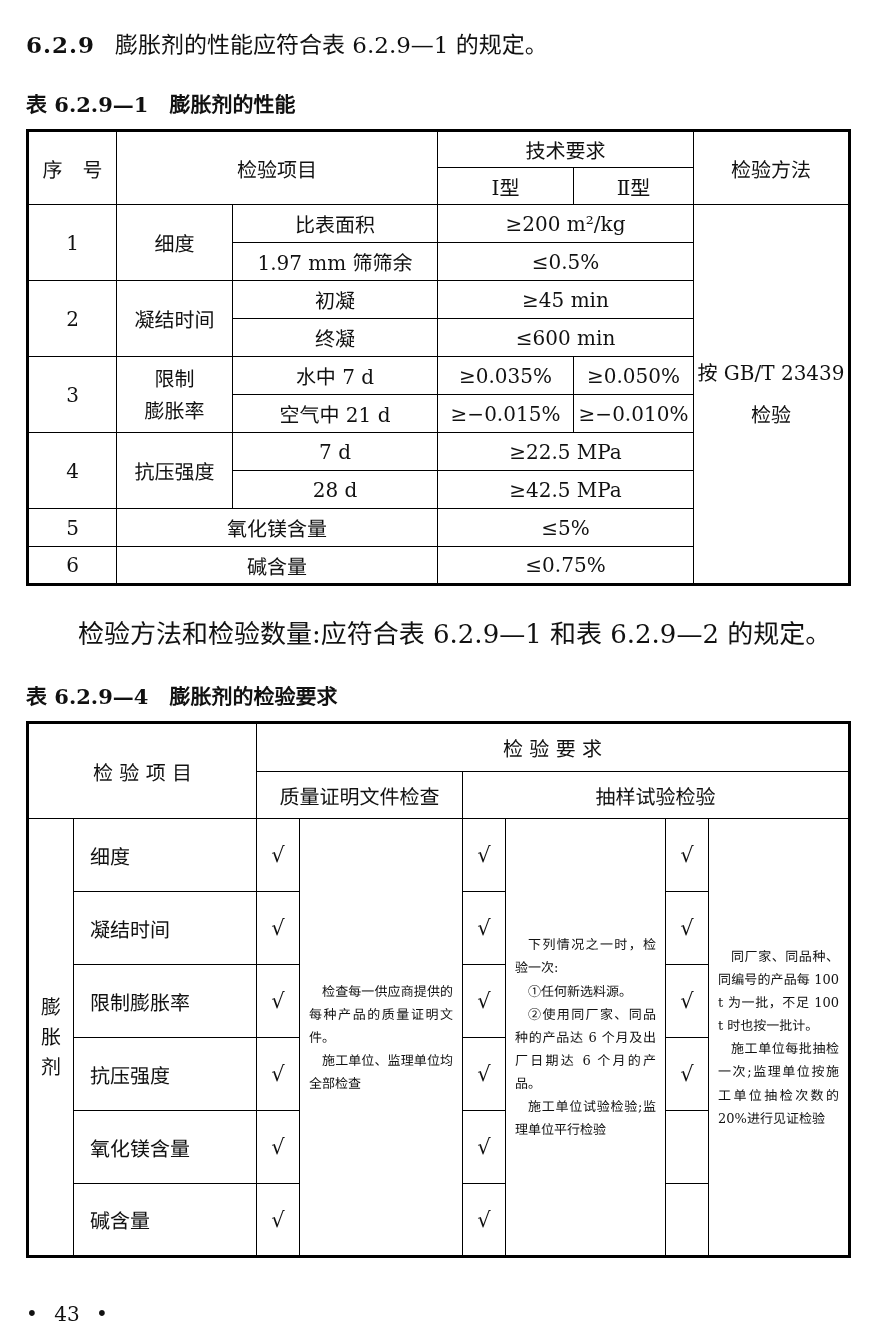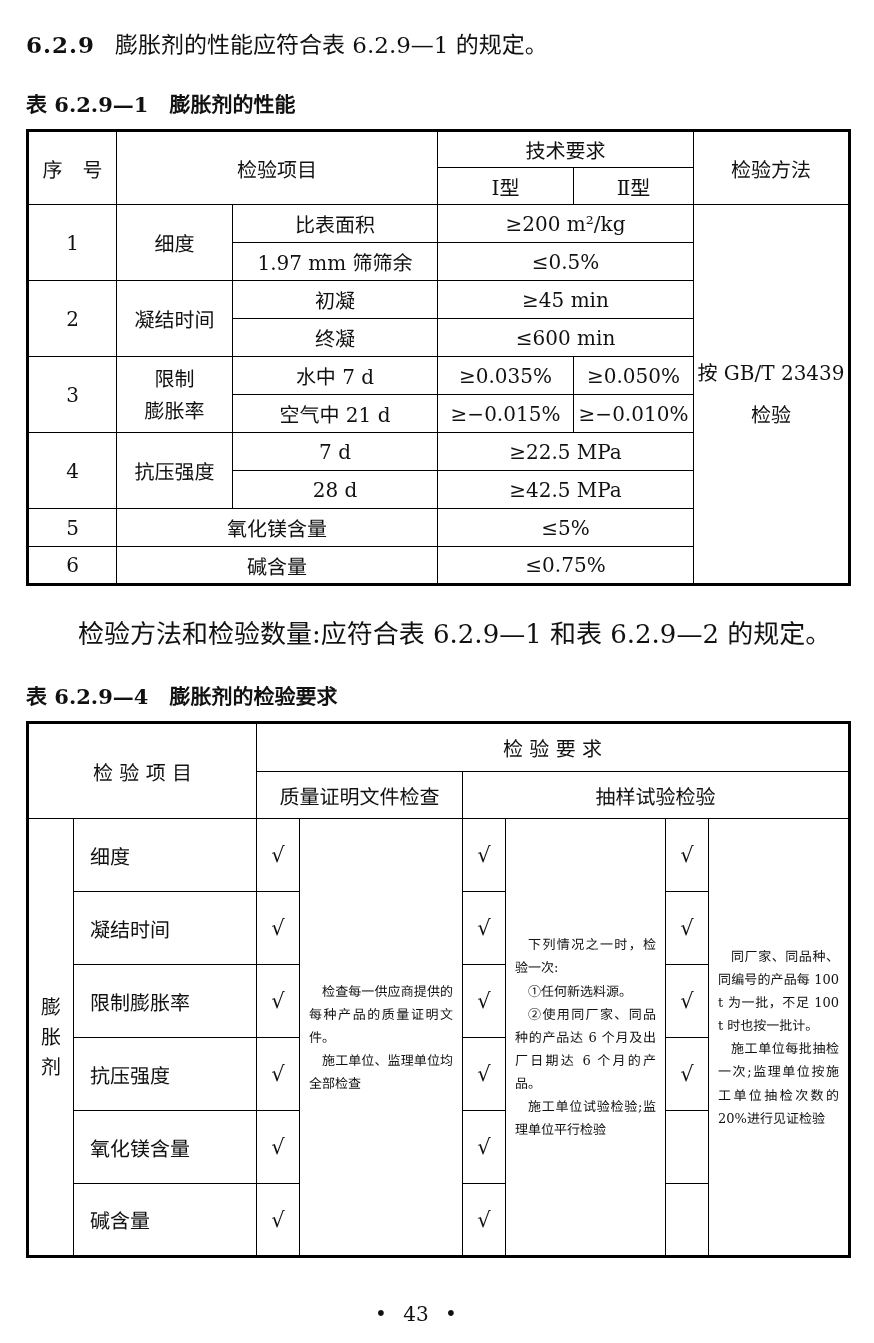--- a/index.html
+++ b/index.html
@@ -82,21 +82,21 @@
     text-align: justify;
   }
   .body-para {
     margin: 29px 0 0 0;
     font-size: 26px;
     text-indent: 2em;
     line-height: 1.5;
   }
   .page-number {
     margin-top: 44px;
-    text-align: center;
+    text-align: left;
     padding-right: 42px;
     font-size: 20px;
     word-spacing: 10px;
   }
 </style>
 </head>
 <body>
 
 <div class="page">
 

